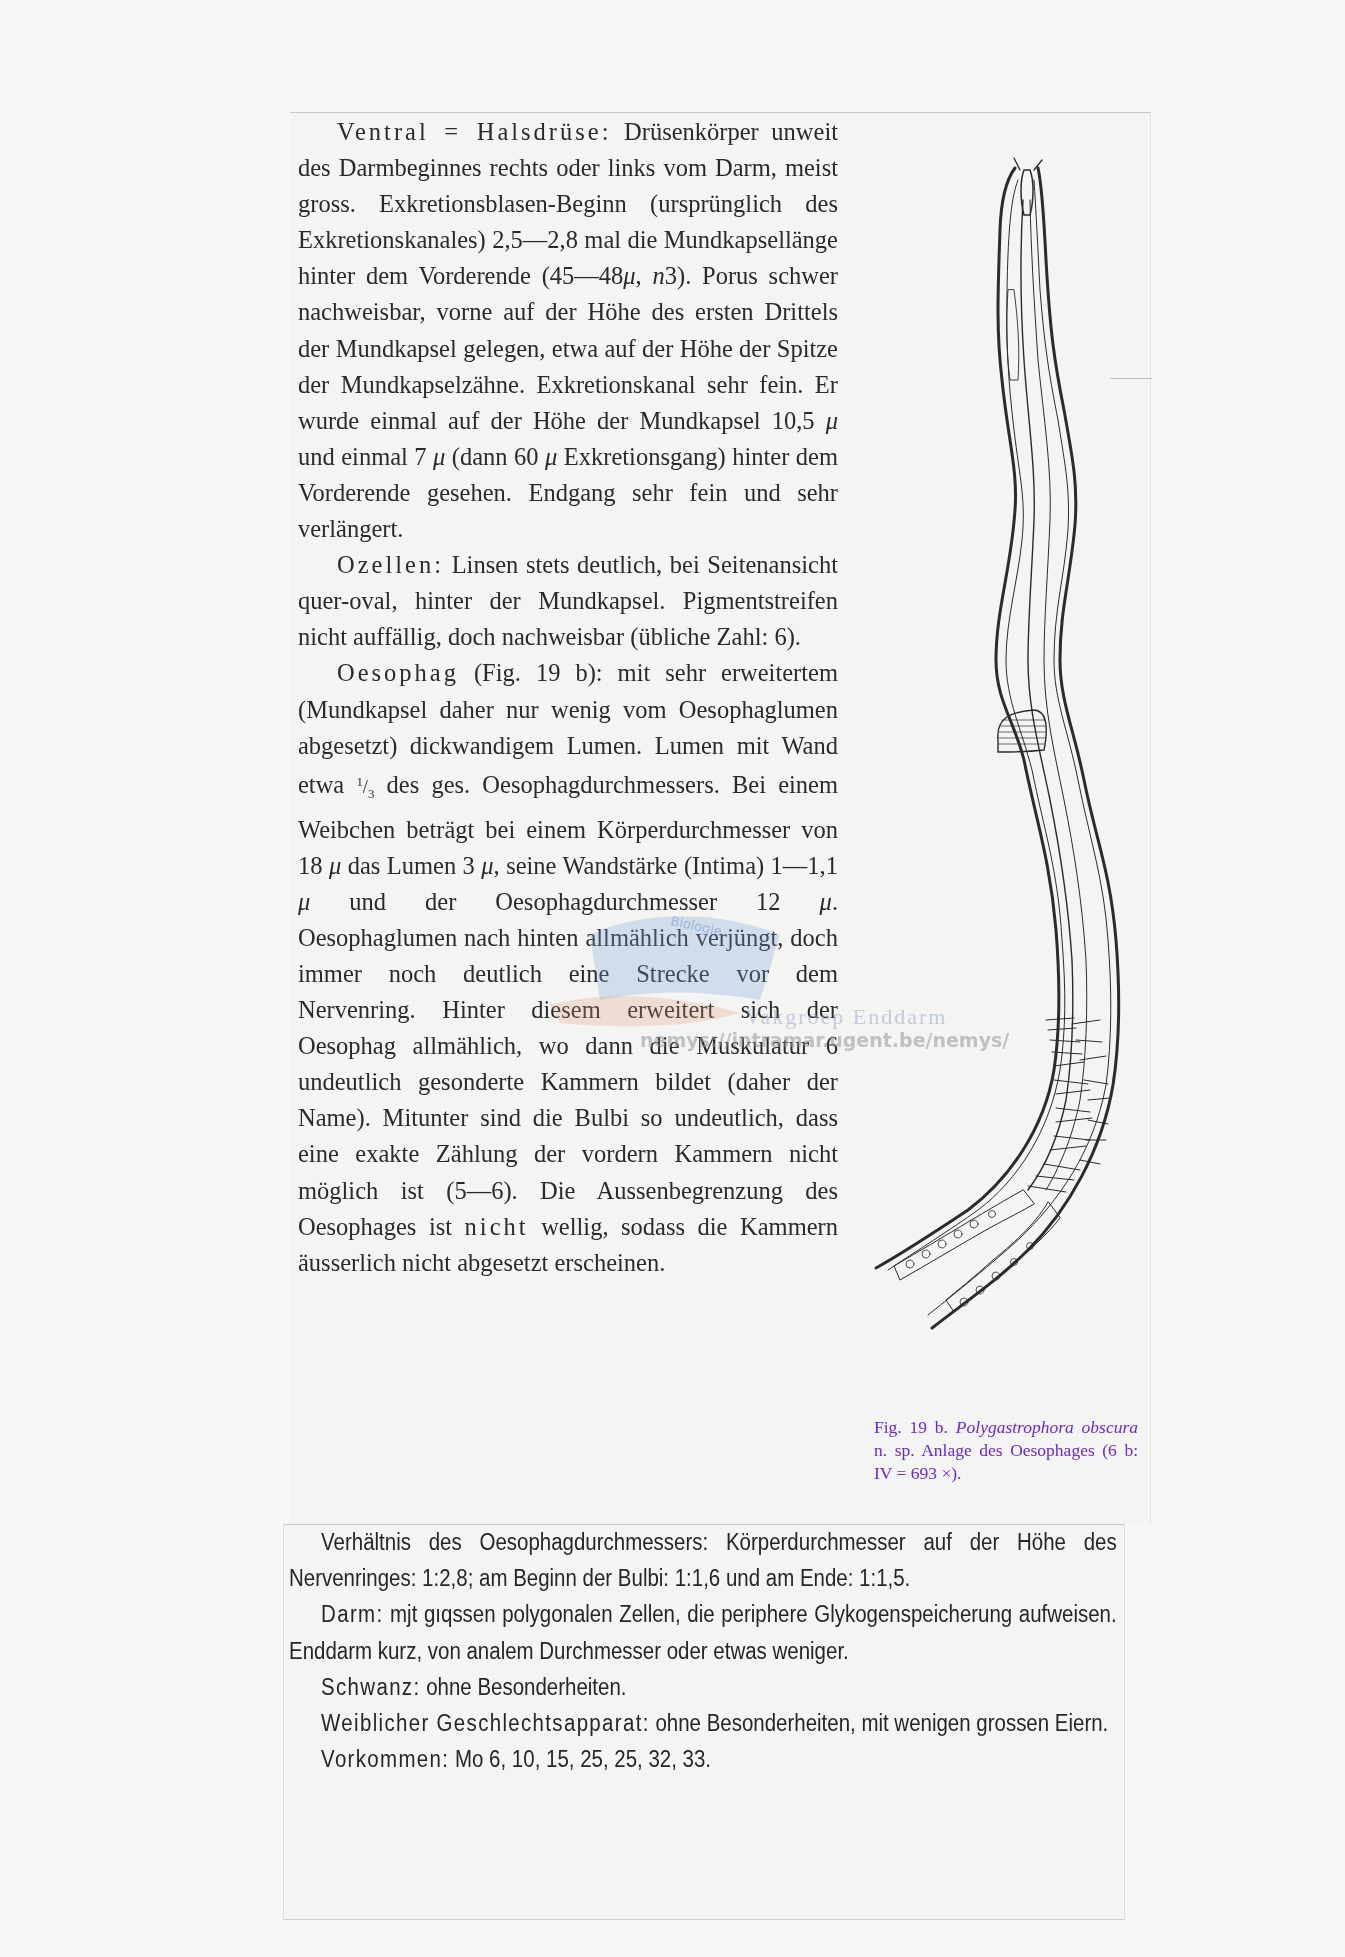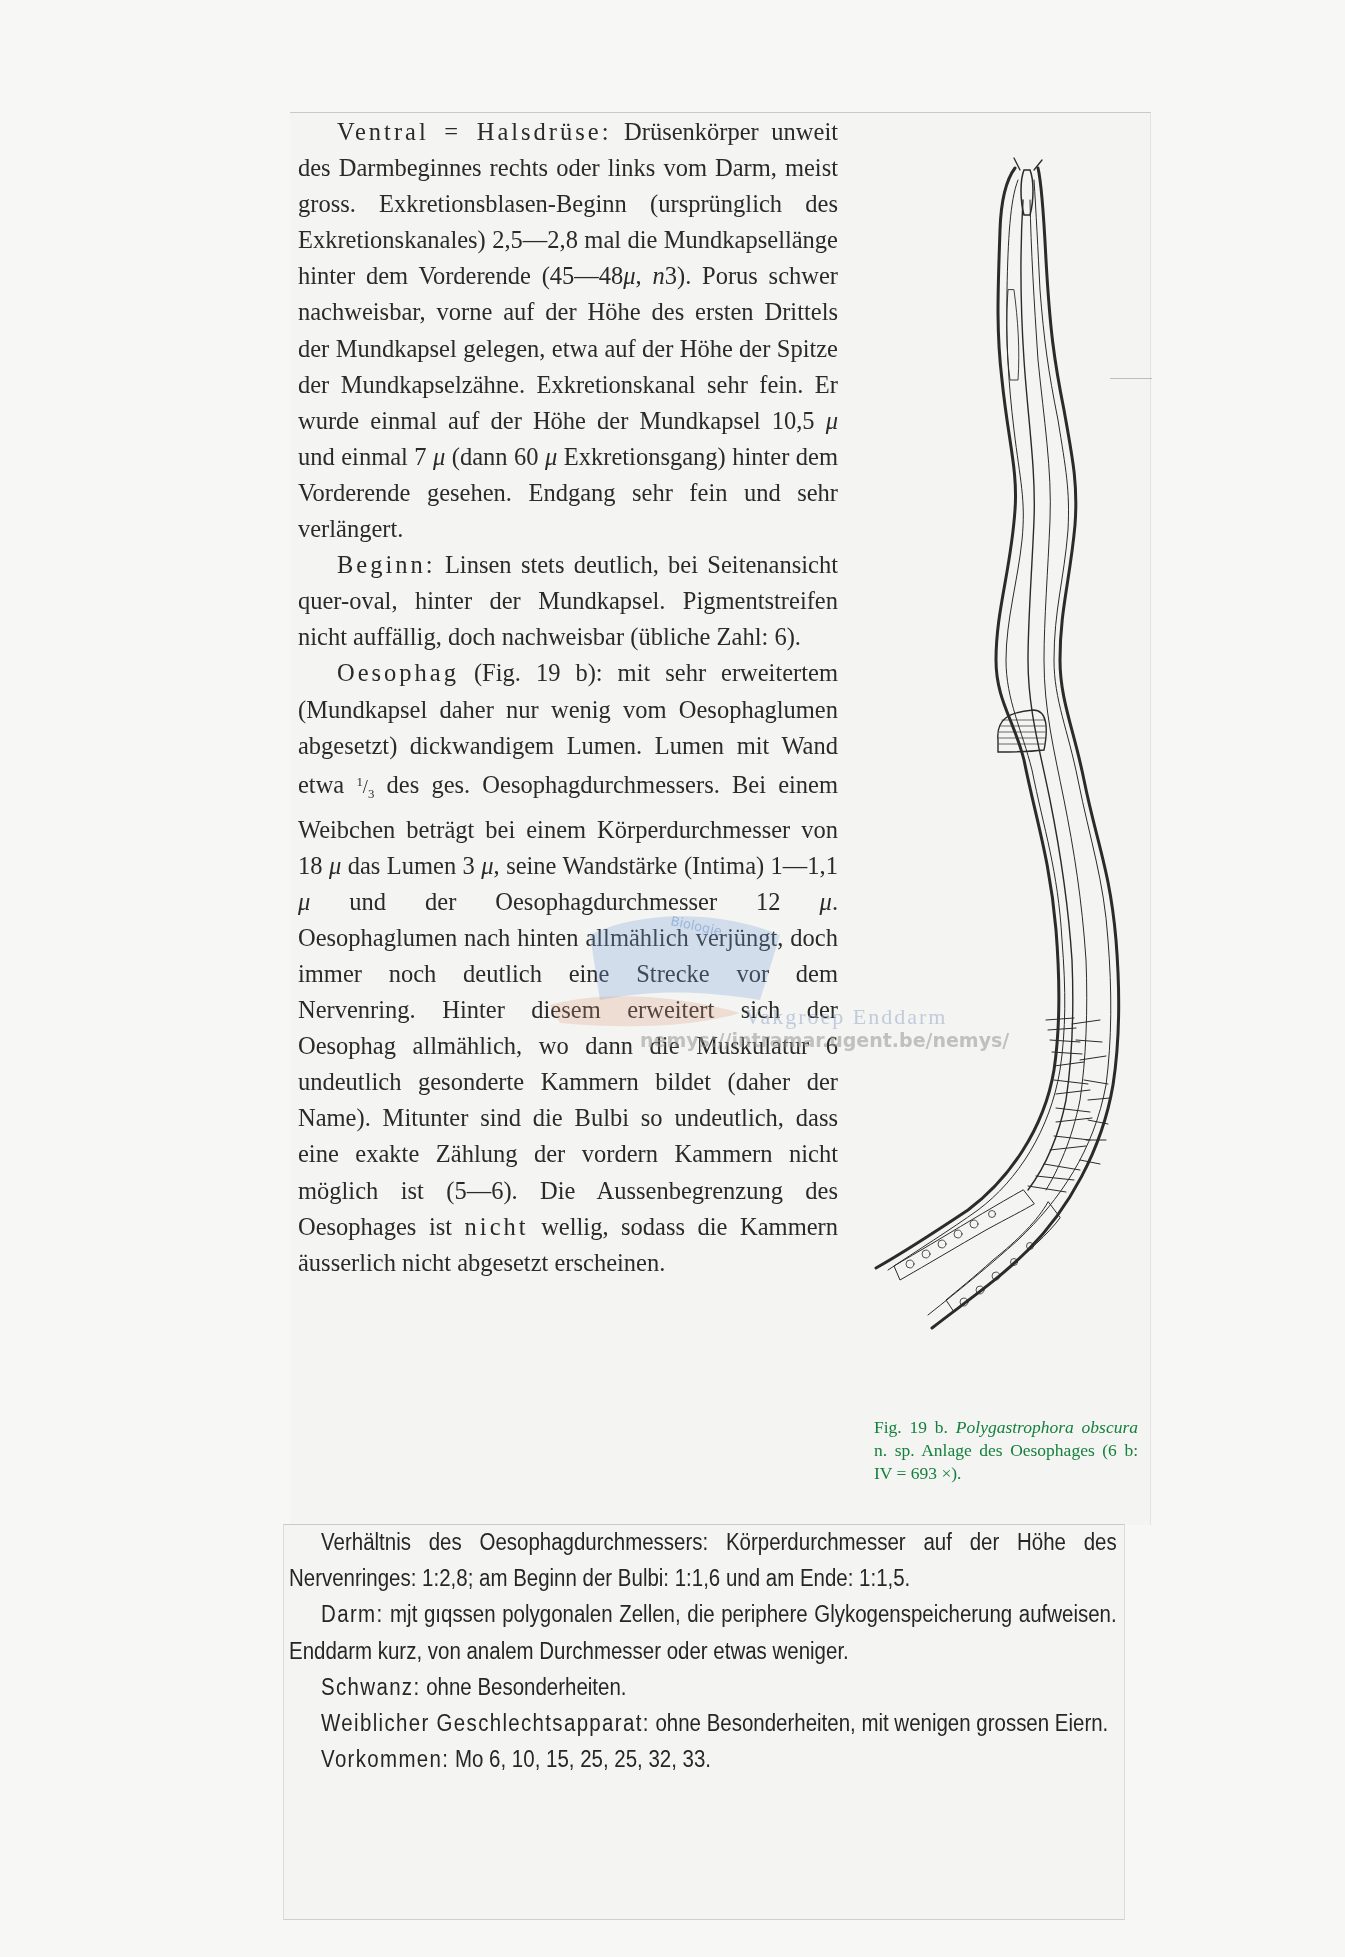--- a/index.html
+++ b/index.html
@@ -96,21 +96,21 @@
       height: 1260px;
     }
     #figure-caption {
       position: absolute;
       left: 874px;
       top: 1416px;
       width: 264px;
       font-size: 17.5px;
       line-height: 23px;
       text-align: justify;
-      color: #15803d;
+      color: #6d28d9;
     }
     #figure-caption .species {
       font-style: italic;
     }
     #watermark {
       position: absolute;
       left: 520px;
       top: 895px;
       width: 330px;
       height: 160px;
@@ -141,21 +141,21 @@
   </style>
 </head>
 <body>
 
 <div class="scan-block" id="upper-block"></div>
 <div class="scan-block" id="lower-block"></div>
 <div class="page-line" style="left:1110px; top:378px; width:42px; height:1px;"></div>
 
 <div class="upper-text" id="upper-text">
     <p class="indent"><span class="spaced">Ventral = Halsdrüse:</span><span> Drüsenkörper unweit des Darmbeginnes rechts oder links vom Darm, meist gross. Exkretionsblasen-Beginn (ursprünglich des Exkretionskanales) 2,5—2,8 mal die Mundkapsellänge hinter dem Vorderende (45—48</span><span class="mu">μ</span><span>, </span><span class="mu">n</span><span>3). Porus schwer nachweisbar, vorne auf der Höhe des ersten Drittels der Mundkapsel gelegen, etwa auf der Höhe der Spitze der Mundkapselzähne. Exkretionskanal sehr fein. Er wurde einmal auf der Höhe der Mundkapsel 10,5 </span><span class="mu">μ</span><span> und einmal 7 </span><span class="mu">μ</span><span> (dann 60 </span><span class="mu">μ</span><span> Exkretionsgang) hinter dem Vorderende gesehen. Endgang sehr fein und sehr verlängert.</span></p>
-    <p class="indent"><span class="spaced">Beginn:</span><span> Linsen stets deutlich, bei Seitenansicht quer-oval, hinter der Mundkapsel. Pigmentstreifen nicht auffällig, doch nachweisbar (übliche Zahl: 6).</span></p>
+    <p class="indent"><span class="spaced">Ozellen:</span><span> Linsen stets deutlich, bei Seitenansicht quer-oval, hinter der Mundkapsel. Pigmentstreifen nicht auffällig, doch nachweisbar (übliche Zahl: 6).</span></p>
     <p class="indent"><span class="spaced">Oesophag</span><span> (Fig. 19 b): mit sehr erweitertem (Mundkapsel daher nur wenig vom Oesophaglumen abgesetzt) dickwandigem Lumen. Lumen mit Wand etwa </span><span class="frac"><sup>1</sup>/<sub>3</sub></span><span> des ges. Oesophagdurchmessers. Bei einem Weibchen beträgt bei einem Körperdurchmesser von 18 </span><span class="mu">μ</span><span> das Lumen 3 </span><span class="mu">μ</span><span>, seine Wandstärke (Intima) 1—1,1 </span><span class="mu">μ</span><span> und der Oesophagdurchmesser 12 </span><span class="mu">μ</span><span>. Oesophaglumen nach hinten allmählich verjüngt, doch immer noch deutlich eine Strecke vor dem Nervenring. Hinter diesem erweitert sich der Oesophag allmählich, wo dann die Muskulatur 6 undeutlich gesonderte Kammern bildet (daher der Name). Mitunter sind die Bulbi so undeutlich, dass eine exakte Zählung der vordern Kammern nicht möglich ist (5—6). Die Aussenbegrenzung des Oesophages ist </span><span class="spaced">nicht</span><span> wellig, sodass die Kammern äusserlich nicht abgesetzt erscheinen.</span></p>
   </div>
 
 <svg id="figure-area" viewBox="0 0 290 1260" xmlns="http://www.w3.org/2000/svg">
   <g fill="none" stroke="#2b2b2b" stroke-linecap="round">
 
     <path d="M147 28 C138 40 133 60 132 90 C130 150 128 190 134 240 C140 300 150 330 147 370 C143 430 128 470 128 520 C128 560 146 580 156 620 C168 680 182 720 188 790 C192 840 192 890 186 930 C176 990 140 1040 100 1070 C70 1090 40 1110 8 1128" stroke-width="3"></path>
     <path d="M170 28 C174 45 176 80 178 120 C182 190 186 220 196 270 C205 320 210 345 207 385 C202 440 192 470 192 520 C192 560 206 590 216 640 C228 700 242 730 248 800 C252 850 252 900 245 945 C234 1010 200 1070 160 1110 C130 1140 100 1160 64 1188" stroke-width="3"></path>
 
     <path d="M150 40 C142 60 140 100 139 150 C138 200 140 240 146 290 C152 340 158 360 154 400 C150 440 138 480 138 520 C138 560 154 590 164 630 C176 690 190 730 194 800 C198 850 198 890 192 930 C182 990 150 1040 110 1070 C82 1090 50 1110 20 1130" stroke-width="1"></path>

